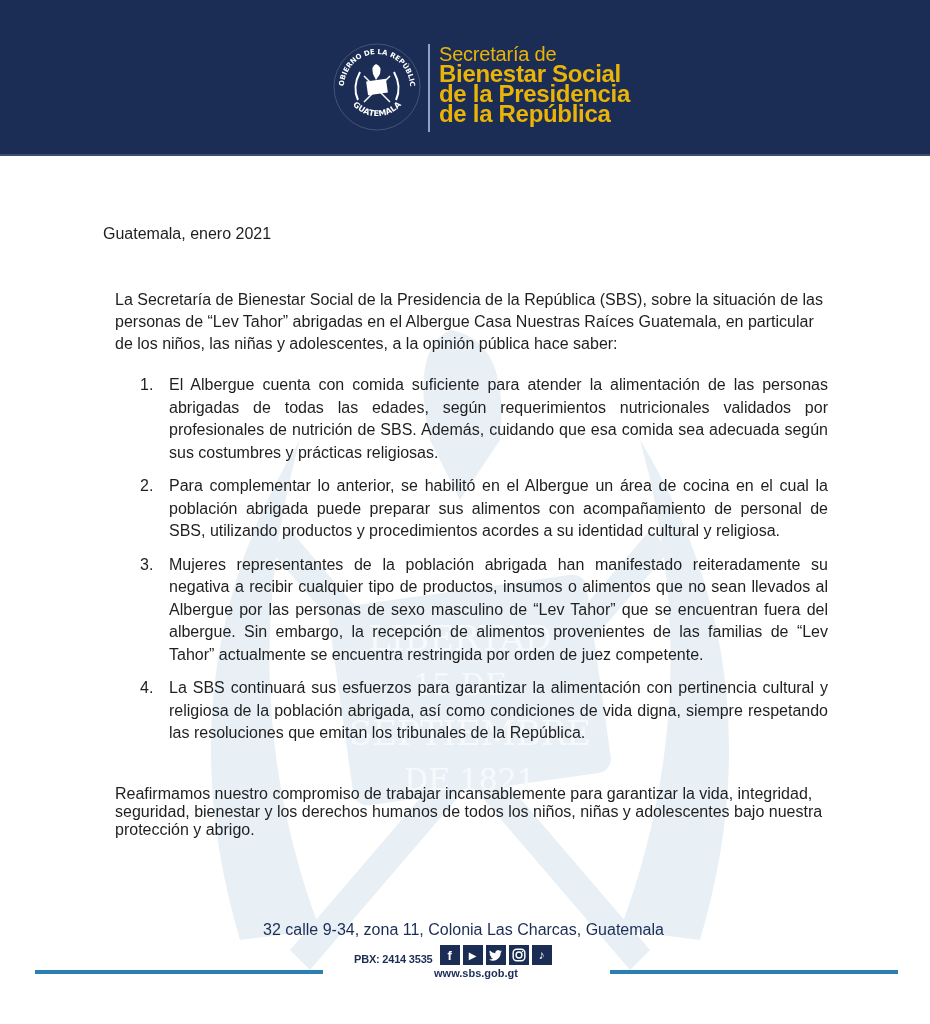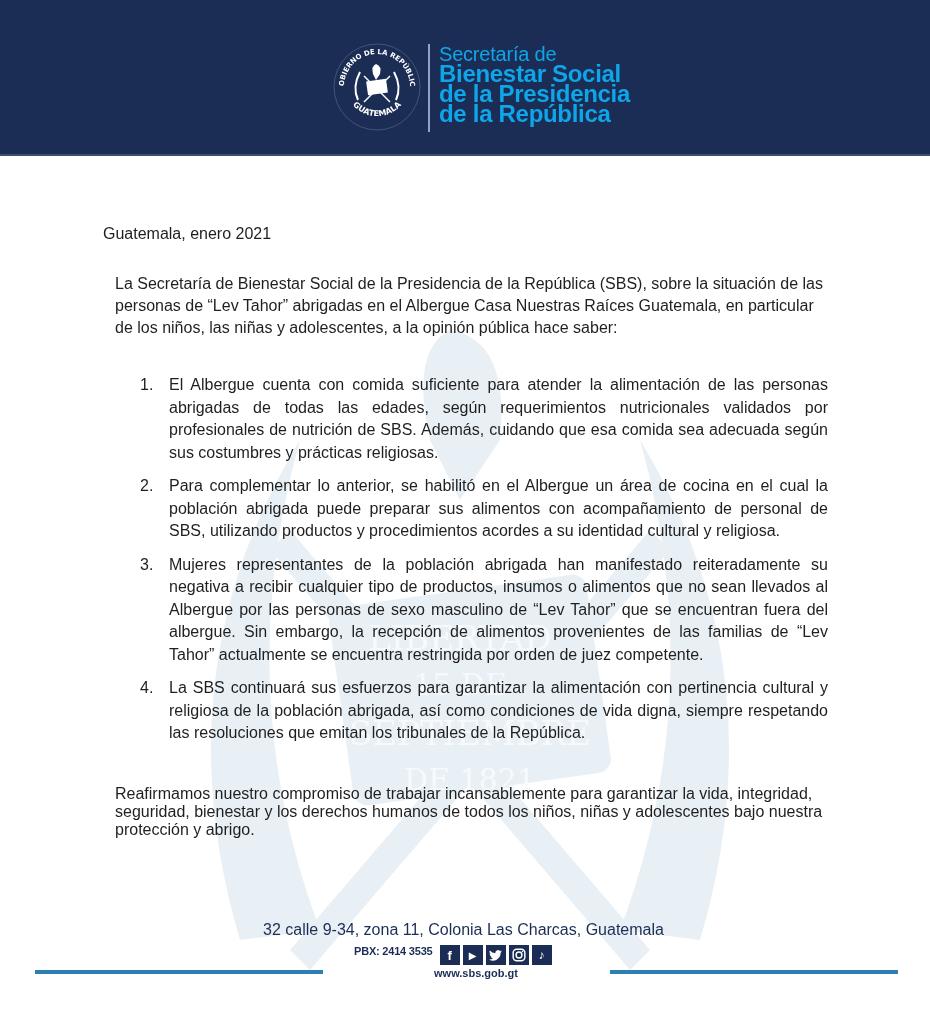--- a/index.html
+++ b/index.html
@@ -14,49 +14,49 @@
     background: #1b2d55;
     border-bottom: 2px solid #3c4d72;
   }
   .seal {
     position: absolute; left: 332px; top: 42px; width: 90px; height: 90px;
   }
   .divider-v {
     position: absolute; left: 428px; top: 44px; width: 2px; height: 88px;
     background: #8fa3c8;
   }
-  .brand { position: absolute; left: 439px; top: 44px; color: #0ea5e9; line-height: 20px; }
+  .brand { position: absolute; left: 439px; top: 44px; color: #eab308; line-height: 20px; }
   .brand .light { font-size: 20px; font-weight: normal; letter-spacing: -0.2px; }
   .brand .bold { font-size: 24px; font-weight: bold; letter-spacing: -0.3px; }
 
   .watermark {
     position: absolute; left: 120px; top: 290px; width: 700px; height: 734px;
     pointer-events: none;
   }
 
   .content { position: absolute; left: 0; top: 0; width: 930px; }
   .date { position: absolute; left: 103px; top: 225px; font-size: 16px; }
   .intro {
-    position: absolute; left: 115px; top: 273px; width: 710px;
+    position: absolute; left: 115px; top: 289px; width: 710px;
     font-size: 16px; line-height: 22px;
   }
   .list { position: absolute; left: 140px; top: 374px; width: 688px; margin: 0; padding: 0; list-style: none; }
   .list li { position: relative; padding-left: 29px; font-size: 16px; line-height: 22.5px; margin-bottom: 11px; text-align: justify; }
   .list li .num { position: absolute; left: 0; top: 0; }
   .closing {
     position: absolute; left: 115px; top: 785px; width: 710px;
     font-size: 16px; line-height: 18px;
   }
 
   .footer-address {
     position: absolute; left: 16px; width: 895px; top: 921px; text-align: center;
     font-size: 16px; color: #1b2d55;
   }
   .footer-row {
-    position: absolute; left: 354px; top: 945px; height: 20px; display: flex; align-items: flex-start; gap: 3px;
+    position: absolute; left: 354px; top: 945px; height: 20px; display: flex; align-items: flex-end; gap: 3px;
   }
   .pbx { font-size: 11px; font-weight: bold; color: #1b2d55; margin-right: 4px; letter-spacing: -0.2px; }
   .social {
     width: 20px; height: 20px; background: #1b2d55; color: #fff;
     display: flex; align-items: center; justify-content: center;
     font-size: 13px; font-weight: bold;
   }
   .web {
     position: absolute; left: 0; width: 930px; top: 967px; text-align: center;
     font-size: 11px; font-weight: bold; color: #1b2d55; padding-left: 11px;

